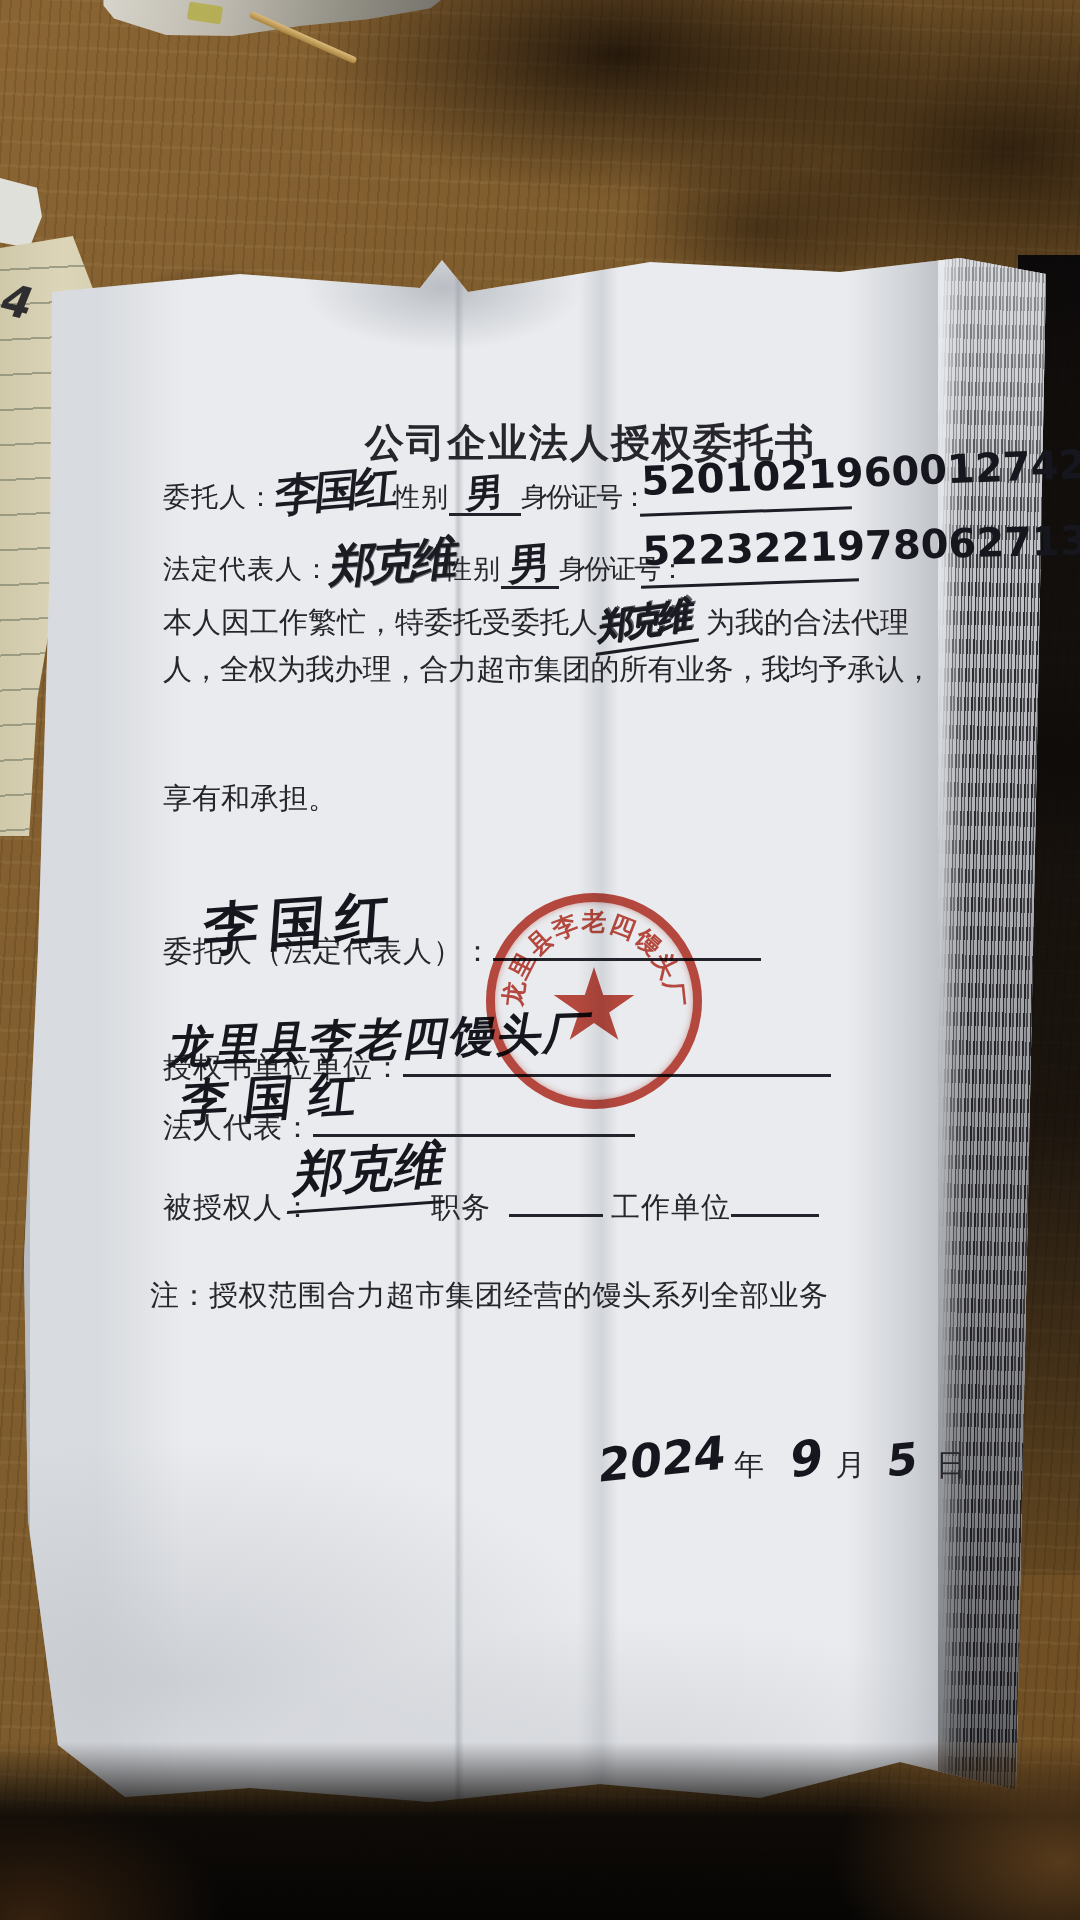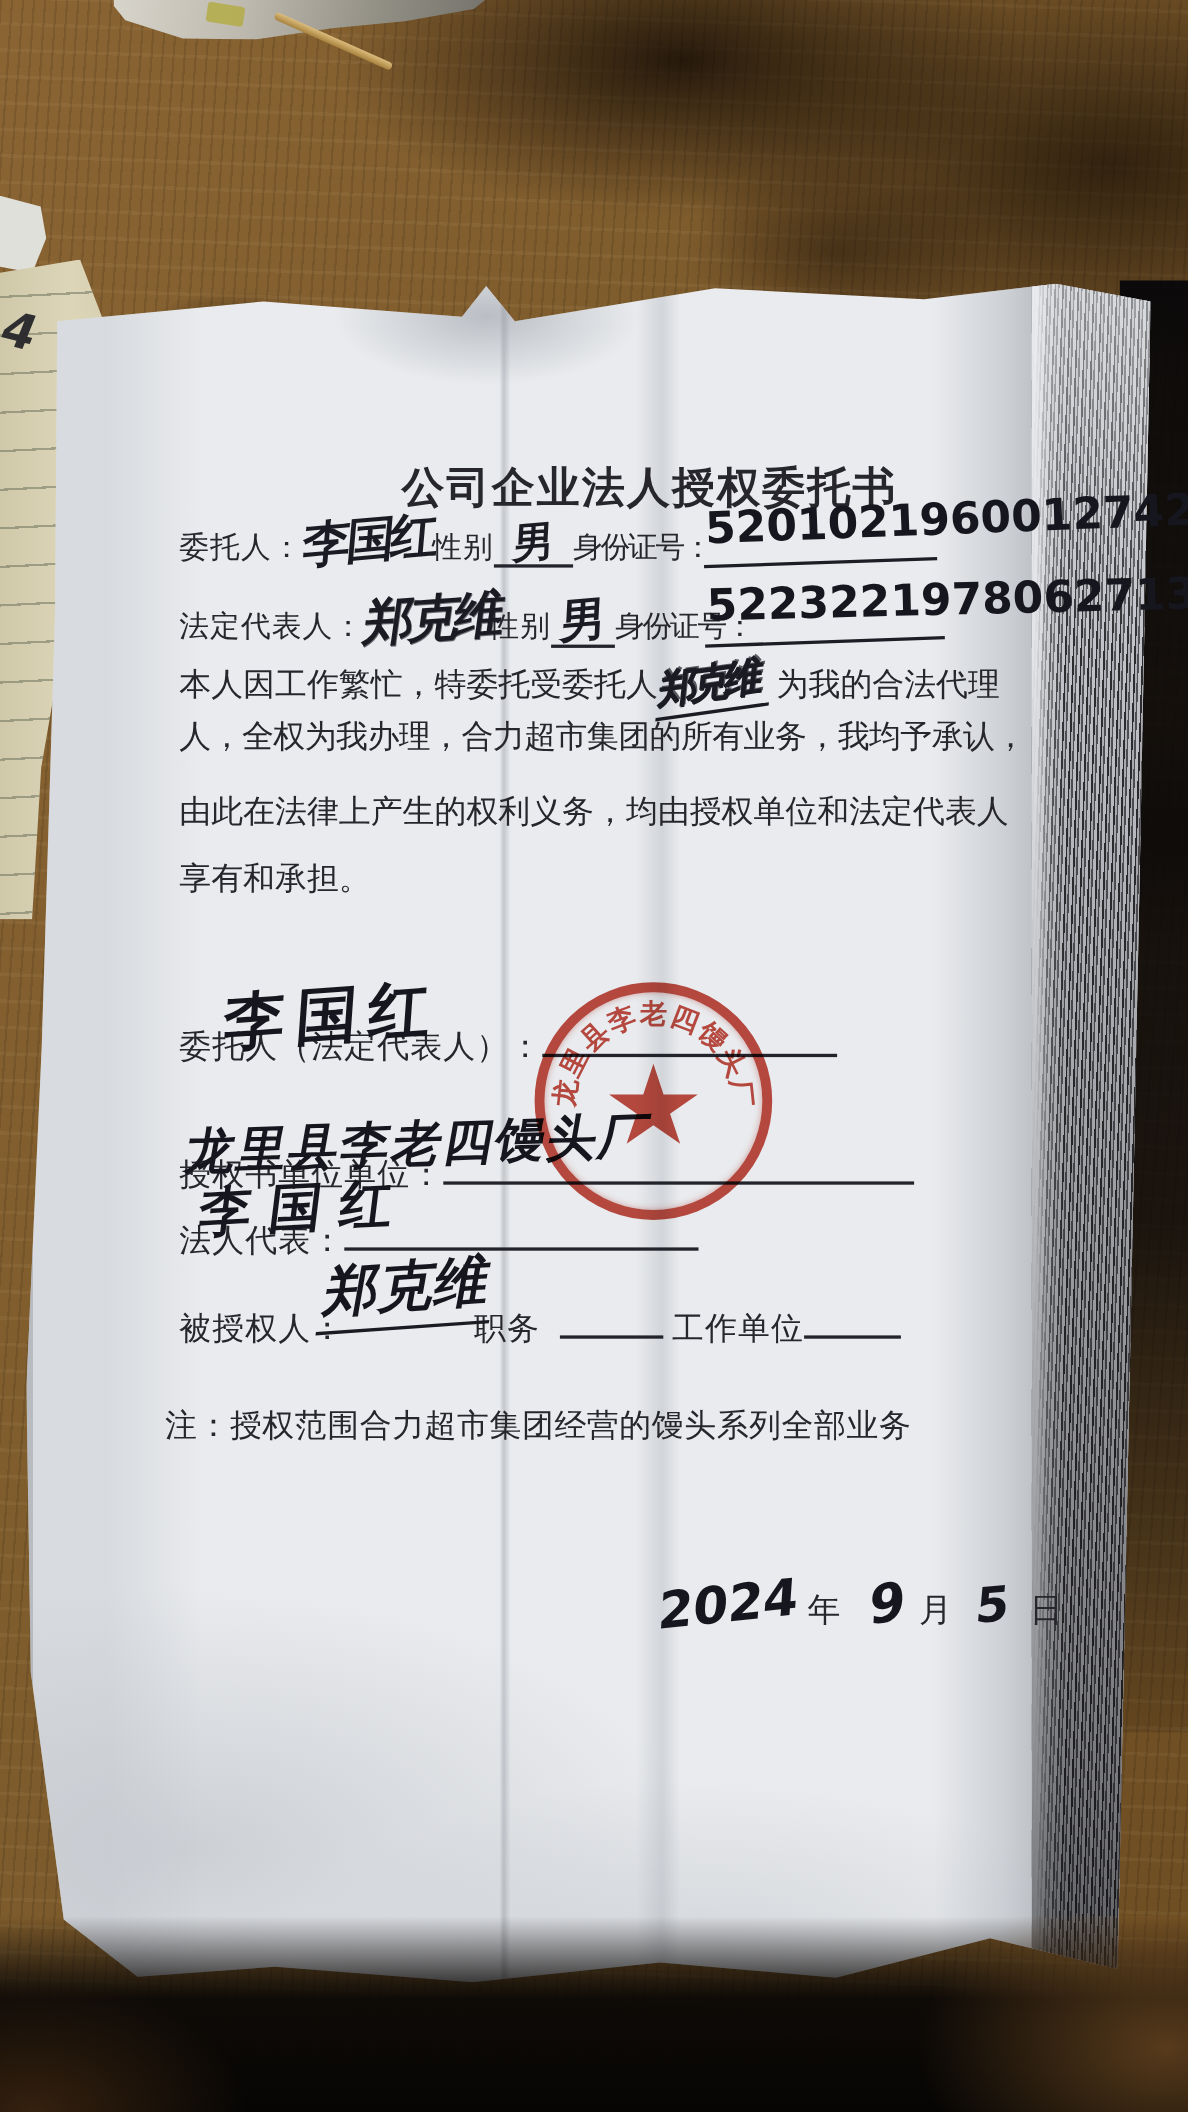--- a/index.html
+++ b/index.html
@@ -142,21 +142,20 @@
     <div class="line" style="left:163px;top:536px;">
       <span>法定代表人：</span><span class="hw hw-name2">郑克维</span><span>性别</span><span class="ul" style="width:58px;"><span class="hw hw-m" style="font-size:42px;">男</span></span><span style="letter-spacing:-2px;">身份证号：</span>
     </div>
     <div class="hw-id" style="left:643px;top:528px;transform:rotate(-1.4deg);">522322197806271337</div>
     <div class="ink-underline" style="left:641px;top:582px;width:218px;"></div>
 
     <div class="line body-line" style="left:163px;top:596px;">
       <span>本人因工作繁忙，特委托受委托人</span><span class="hw hw-inline">郑克维</span><span>为我的合法代理</span>
     </div>
     <div class="line body-line" style="left:163px;top:650px;letter-spacing:-.5px;">人，全权为我办理，合力超市集团的所有业务，我均予承认，</div>
-    <div class="line body-line" style="left:163px;top:718px;">由此在法律上产生的权利义务，均由授权单位和法定代表人</div>
     <div class="line body-line" style="left:163px;top:779px;">享有和承担。</div>
 
     <div class="line" style="left:163px;top:932px;font-size:29px;">
       <span>委托人（法定代表人）：</span><span class="ul" style="width:268px;"><span class="hw-sig" style="left:40px;top:-46px;font-size:56px;letter-spacing:10px;transform:rotate(-4deg) skewX(-8deg);position:absolute;">李国红</span></span>
     </div>
 
     <div class="line" style="left:163px;top:1048px;font-size:29px;">
       <span>授权书单位单位：</span><span class="ul" style="width:428px;"><span class="hw-sig" style="left:6px;top:-38px;font-size:45px;letter-spacing:2px;transform:rotate(-2deg) skewX(-12deg);position:absolute;white-space:nowrap;">龙里县李老四馒头厂</span></span>
     </div>
 

